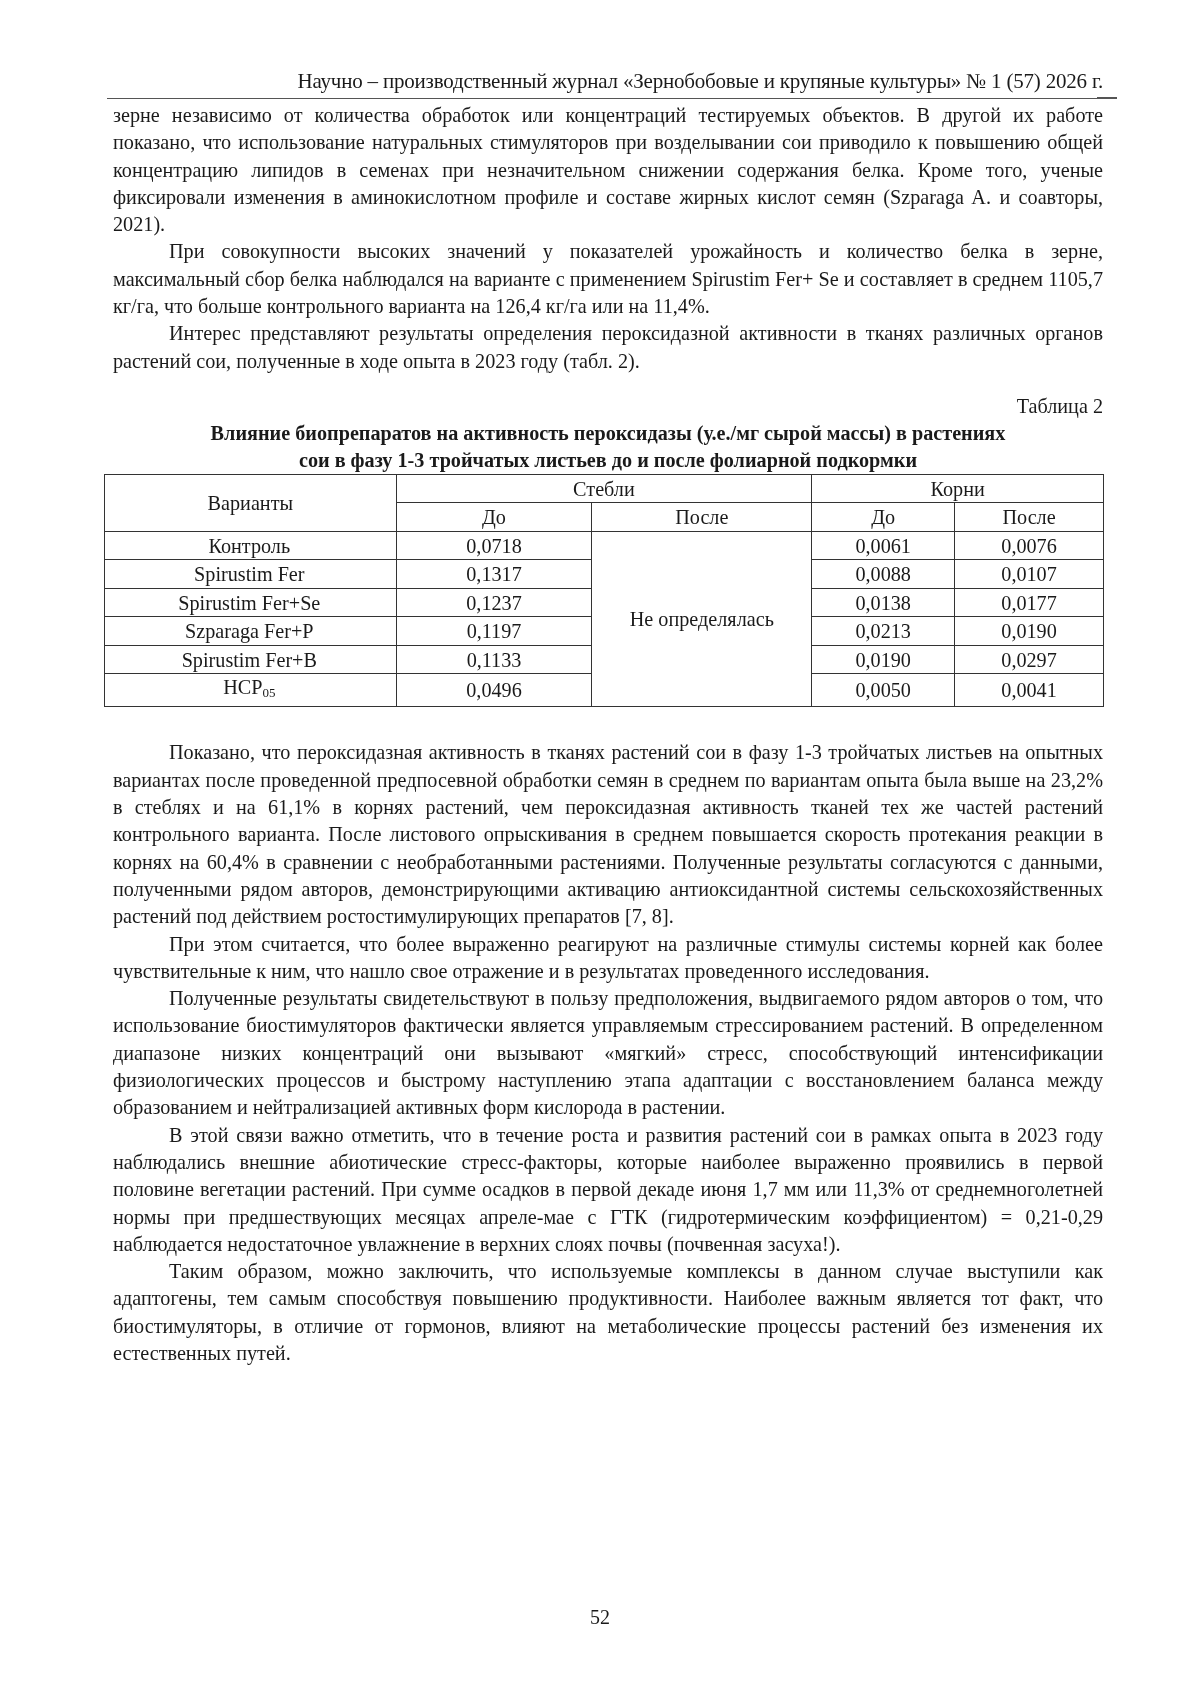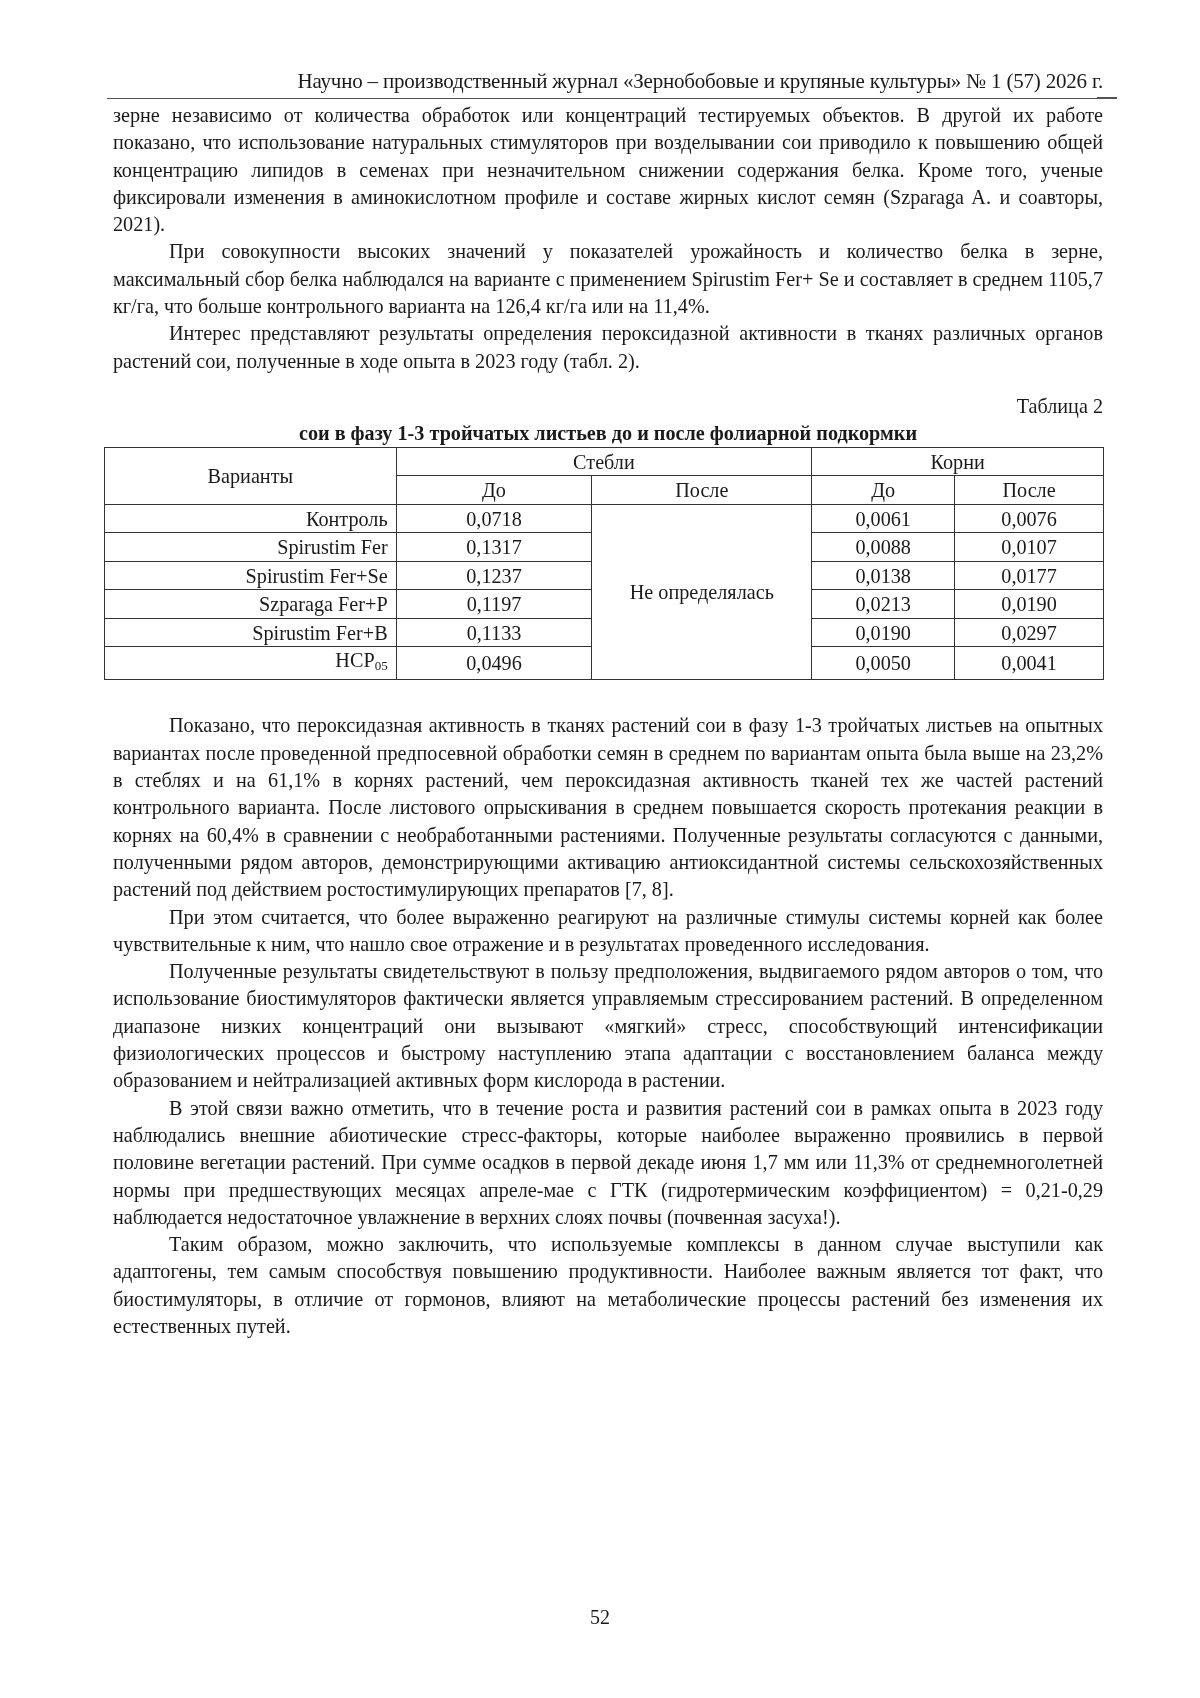--- a/index.html
+++ b/index.html
@@ -13,41 +13,42 @@
   .body-text { margin-top: 6px; }
   p { margin: 0; font-size: 20.2px; line-height: 27.3px; text-align: justify; }
   p.indent { text-indent: 56px; }
   .table-label { text-align: right; font-size: 20.2px; line-height: 27px; margin-top: 18px; }
   .table-title { text-align: center; font-weight: bold; font-size: 20.2px; line-height: 27px; }
   table.data { border-collapse: collapse; width: 1000px; margin-left: -9px; font-size: 20.2px; }
   table.data td, table.data th { border: 1.5px solid #333; padding: 0 8px; height: 27.5px;
                                  line-height: 26px; font-weight: normal; }
   table.data th { text-align: center; }
   table.data td.num { text-align: center; }
-  table.data td.var { text-align: right; padding-left: 6px; }
+  table.data td.var { text-align: center; padding-left: 6px; }
   table.data td.merged { text-align: center; vertical-align: middle; }
   .after-table { margin-top: 32px; font-family: Liberation Serif, serif; }
   .page-number { position: absolute; left: 0; width: 1200px; top: 1586px; text-align: center; font-size: 20px; margin-top: 20px; }
   sub { font-size: 13px; vertical-align: -3px; }
 </style>
 </head>
 <body>
 
 <div class="page">
   <div class="running-header">Научно – производственный журнал «Зернобобовые и крупяные культуры» № 1 (57) 2026 г.</div>
   <div class="header-rule"></div>
   <div class="header-rule-tick"></div>
 
   <div class="body-text">
     <p>зерне независимо от количества обработок или концентраций тестируемых объектов. В другой их работе показано, что использование натуральных стимуляторов при возделывании сои приводило к повышению общей концентрацию липидов в семенах при незначительном снижении содержания белка. Кроме того, ученые фиксировали изменения в аминокислотном профиле и составе жирных кислот семян (Szparaga A. и соавторы, 2021).</p>
     <p class="indent">При совокупности высоких значений у показателей урожайность и количество белка в зерне, максимальный сбор белка наблюдался на варианте с применением Spirustim Fer+ Se и составляет в среднем 1105,7 кг/га, что больше контрольного варианта на 126,4 кг/га или на 11,4%.</p>
     <p class="indent">Интерес представляют результаты определения пероксидазной активности в тканях различных органов растений сои, полученные в ходе опыта в 2023 году (табл. 2).</p>
   </div>
 
   <div class="table-label">Таблица 2</div>
+  <div class="table-title">Влияние биопрепаратов на активность пероксидазы (у.е./мг сырой массы) в растениях</div>
   <div class="table-title">сои в фазу 1-3 тройчатых листьев до и после фолиарной подкормки</div>
 
   <table class="data">
     <colgroup>
       <col style="width:292px">
         <col style="width:196px">
         <col style="width:220px">
         <col style="width:143px">
         <col style="width:149px">
     </colgroup>

